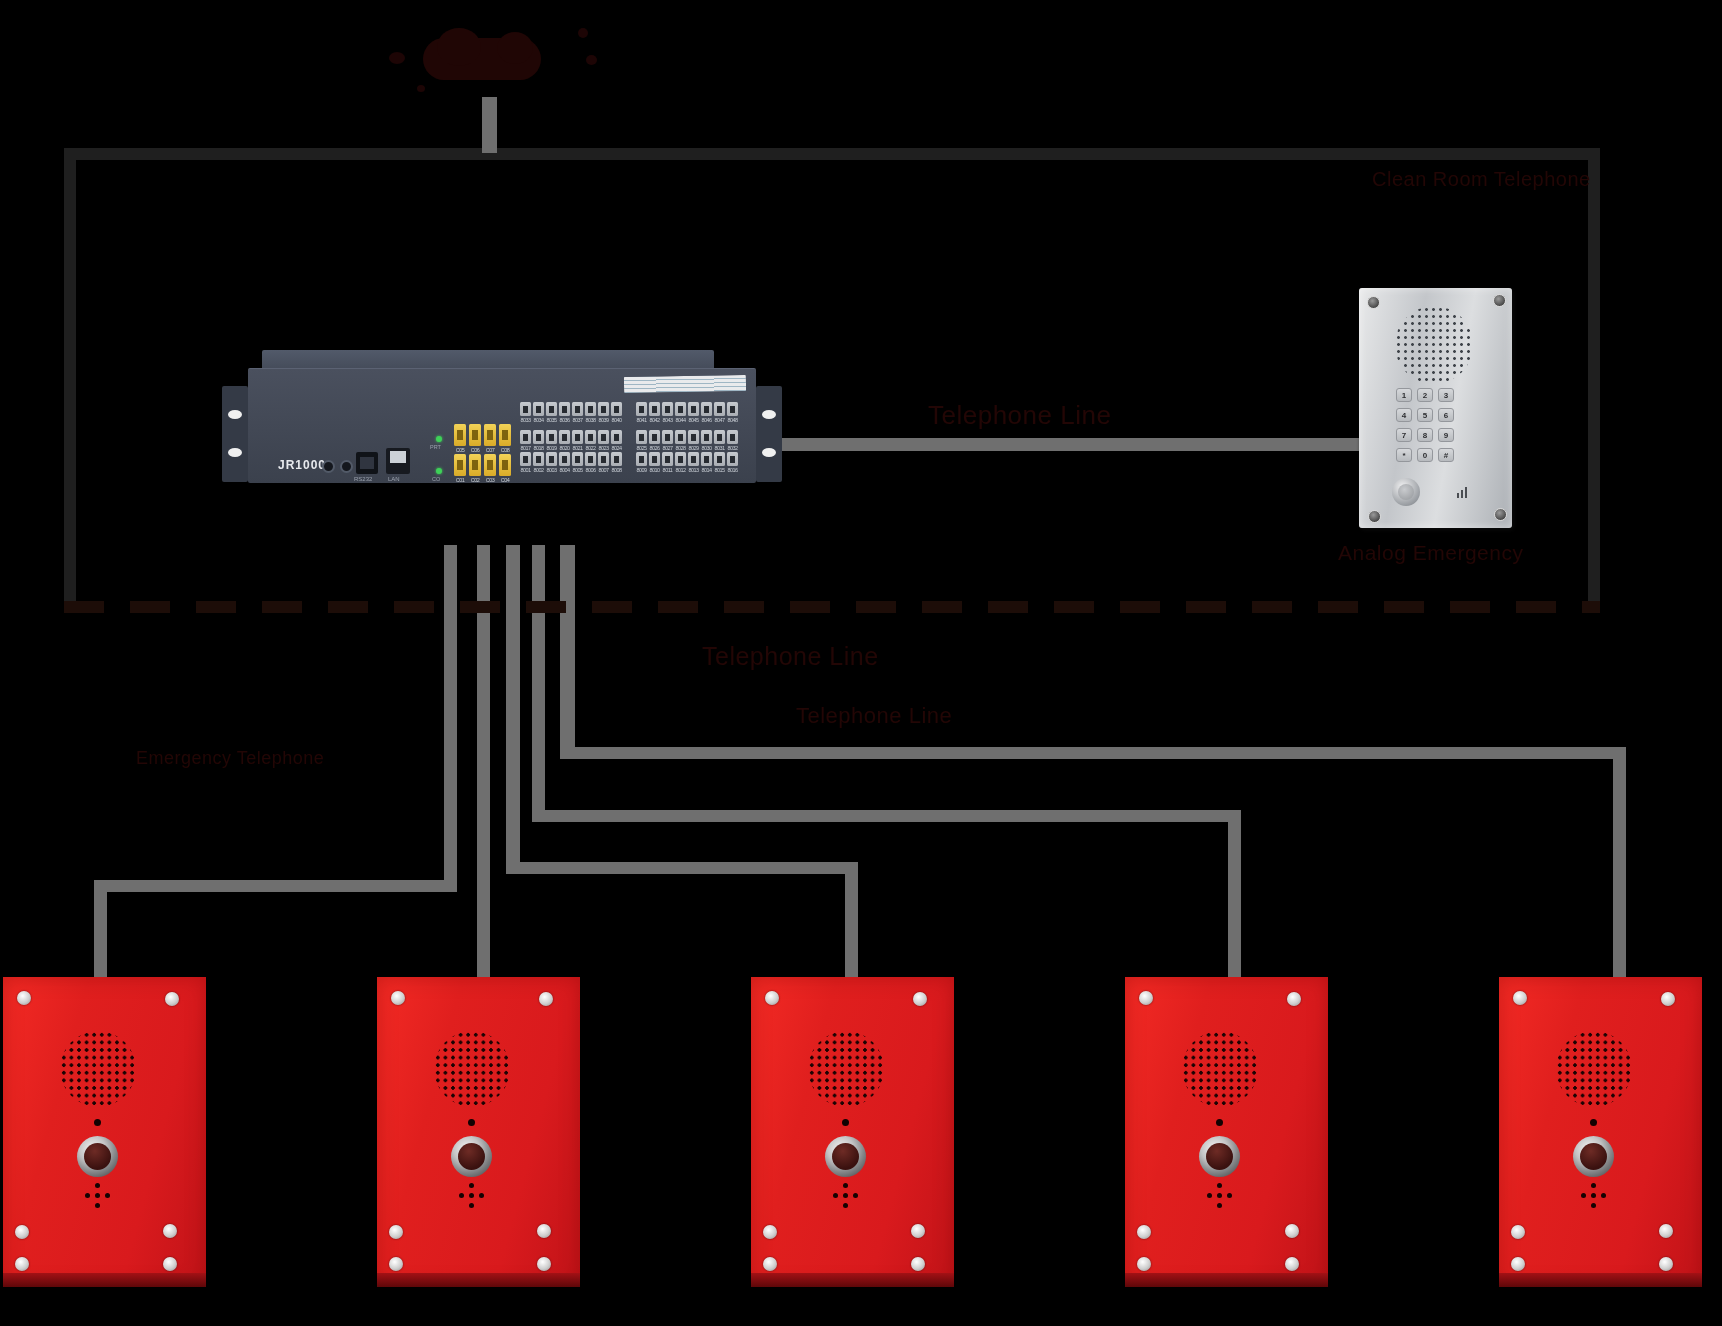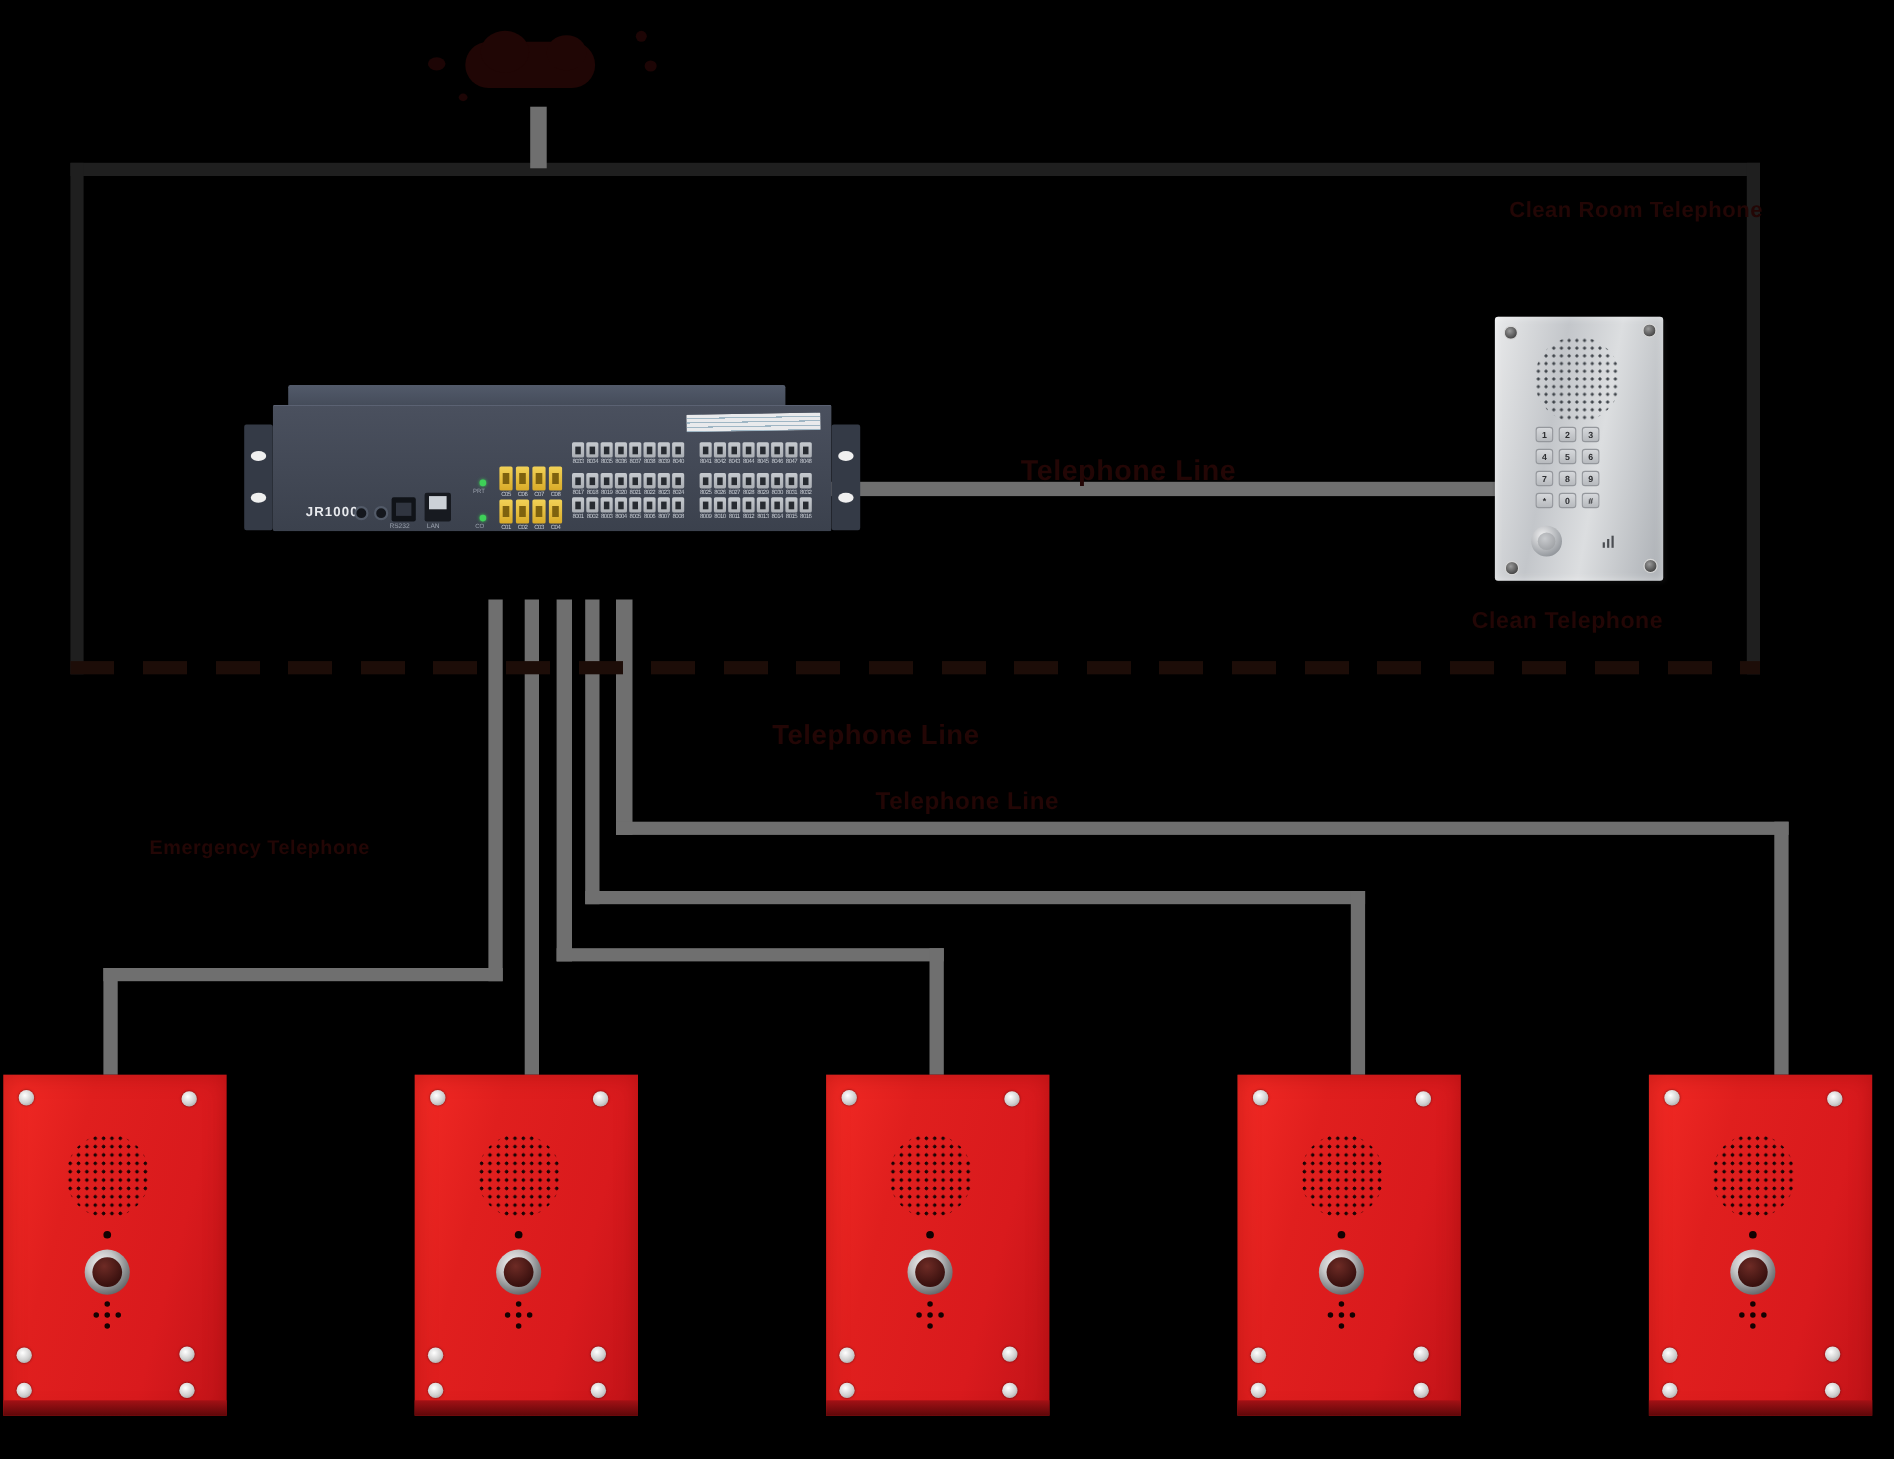--- a/index.html
+++ b/index.html
@@ -8,22 +8,22 @@
 
   
   .cable{position:absolute;background:#6f6f6f;z-index:2;}
 
   
   .frame{position:absolute;background:#1f1f1f;z-index:1;}
   .frame-dashed{position:absolute;z-index:5;height:12px;
     background:repeating-linear-gradient(90deg,#1d0d08 0 40px,transparent 40px 66px);}
 
   
-  .lbl{position:absolute;color:#230605;font-weight:700;z-index:12;white-space:nowrap;
-       letter-spacing:.5px;margin-top:12px;}
+  .lbl{position:absolute;color:#230605;font-weight:400;z-index:12;white-space:nowrap;
+       letter-spacing:.5px;}
 
   
   #logo{position:absolute;left:423px;top:30px;width:130px;height:58px;z-index:3;}
   #logo .blob{position:absolute;left:0;top:8px;width:118px;height:42px;background:#200605;
       border-radius:22px;}
   #logo .blob:before{content:"";position:absolute;left:14px;top:-10px;width:44px;height:38px;
       background:#200605;border-radius:50%;}
   #logo .blob:after{content:"";position:absolute;right:8px;top:-6px;width:36px;height:32px;
       background:#200605;border-radius:50%;}
   #logo .dot{position:absolute;background:#1d0505;border-radius:50%;}
@@ -440,21 +440,21 @@
     <div class="callbtn"></div>
     <div class="vol">
         <i></i>
         <i></i>
         <i></i>
       </div>
   </div>
 
   <div class="lbl" style="left:928px;top:400px;font-size:26px;">Telephone Line</div>
   <div class="lbl" style="left:1372px;top:168px;font-size:20px;">Clean Room Telephone</div>
-  <div class="lbl" style="left:1338px;top:541px;font-size:21px;">Clean Telephone</div>
+  <div class="lbl" style="left:1338px;top:541px;font-size:21px;">Analog Emergency</div>
   <div class="lbl" style="left:702px;top:642px;font-size:25px;">Telephone Line</div>
   <div class="lbl" style="left:796px;top:703px;font-size:22px;">Telephone Line</div>
   <div class="lbl" style="left:136px;top:748px;font-size:18px;">Emergency Telephone</div>
 
 <div class="phone p0">
       <div class="screw" style="left:14px;top:14px;"></div>
       <div class="screw" style="left:162px;top:15px;"></div>
       <div class="screw" style="left:12px;top:248px;"></div>
       <div class="screw" style="left:160px;top:247px;"></div>
       <div class="screw" style="left:12px;top:280px;"></div>

